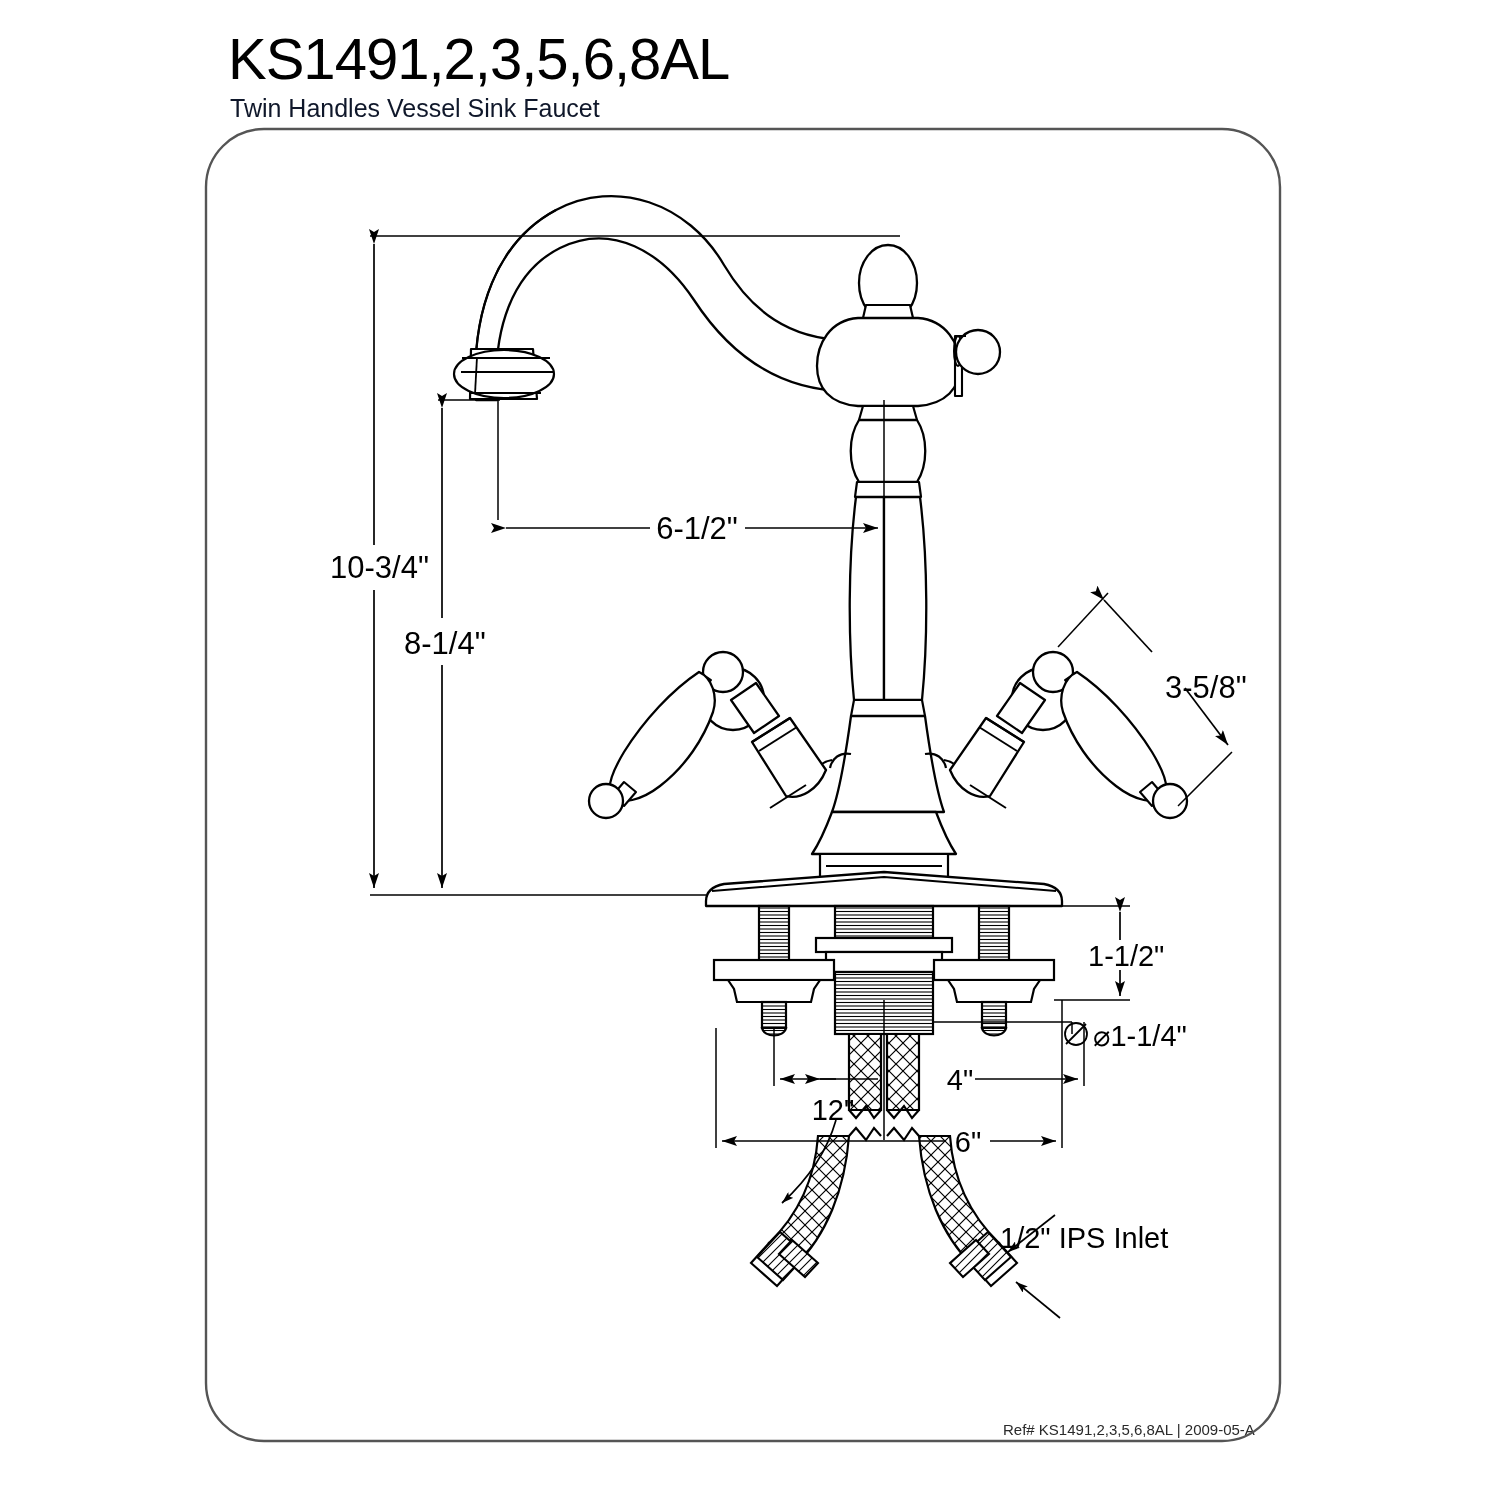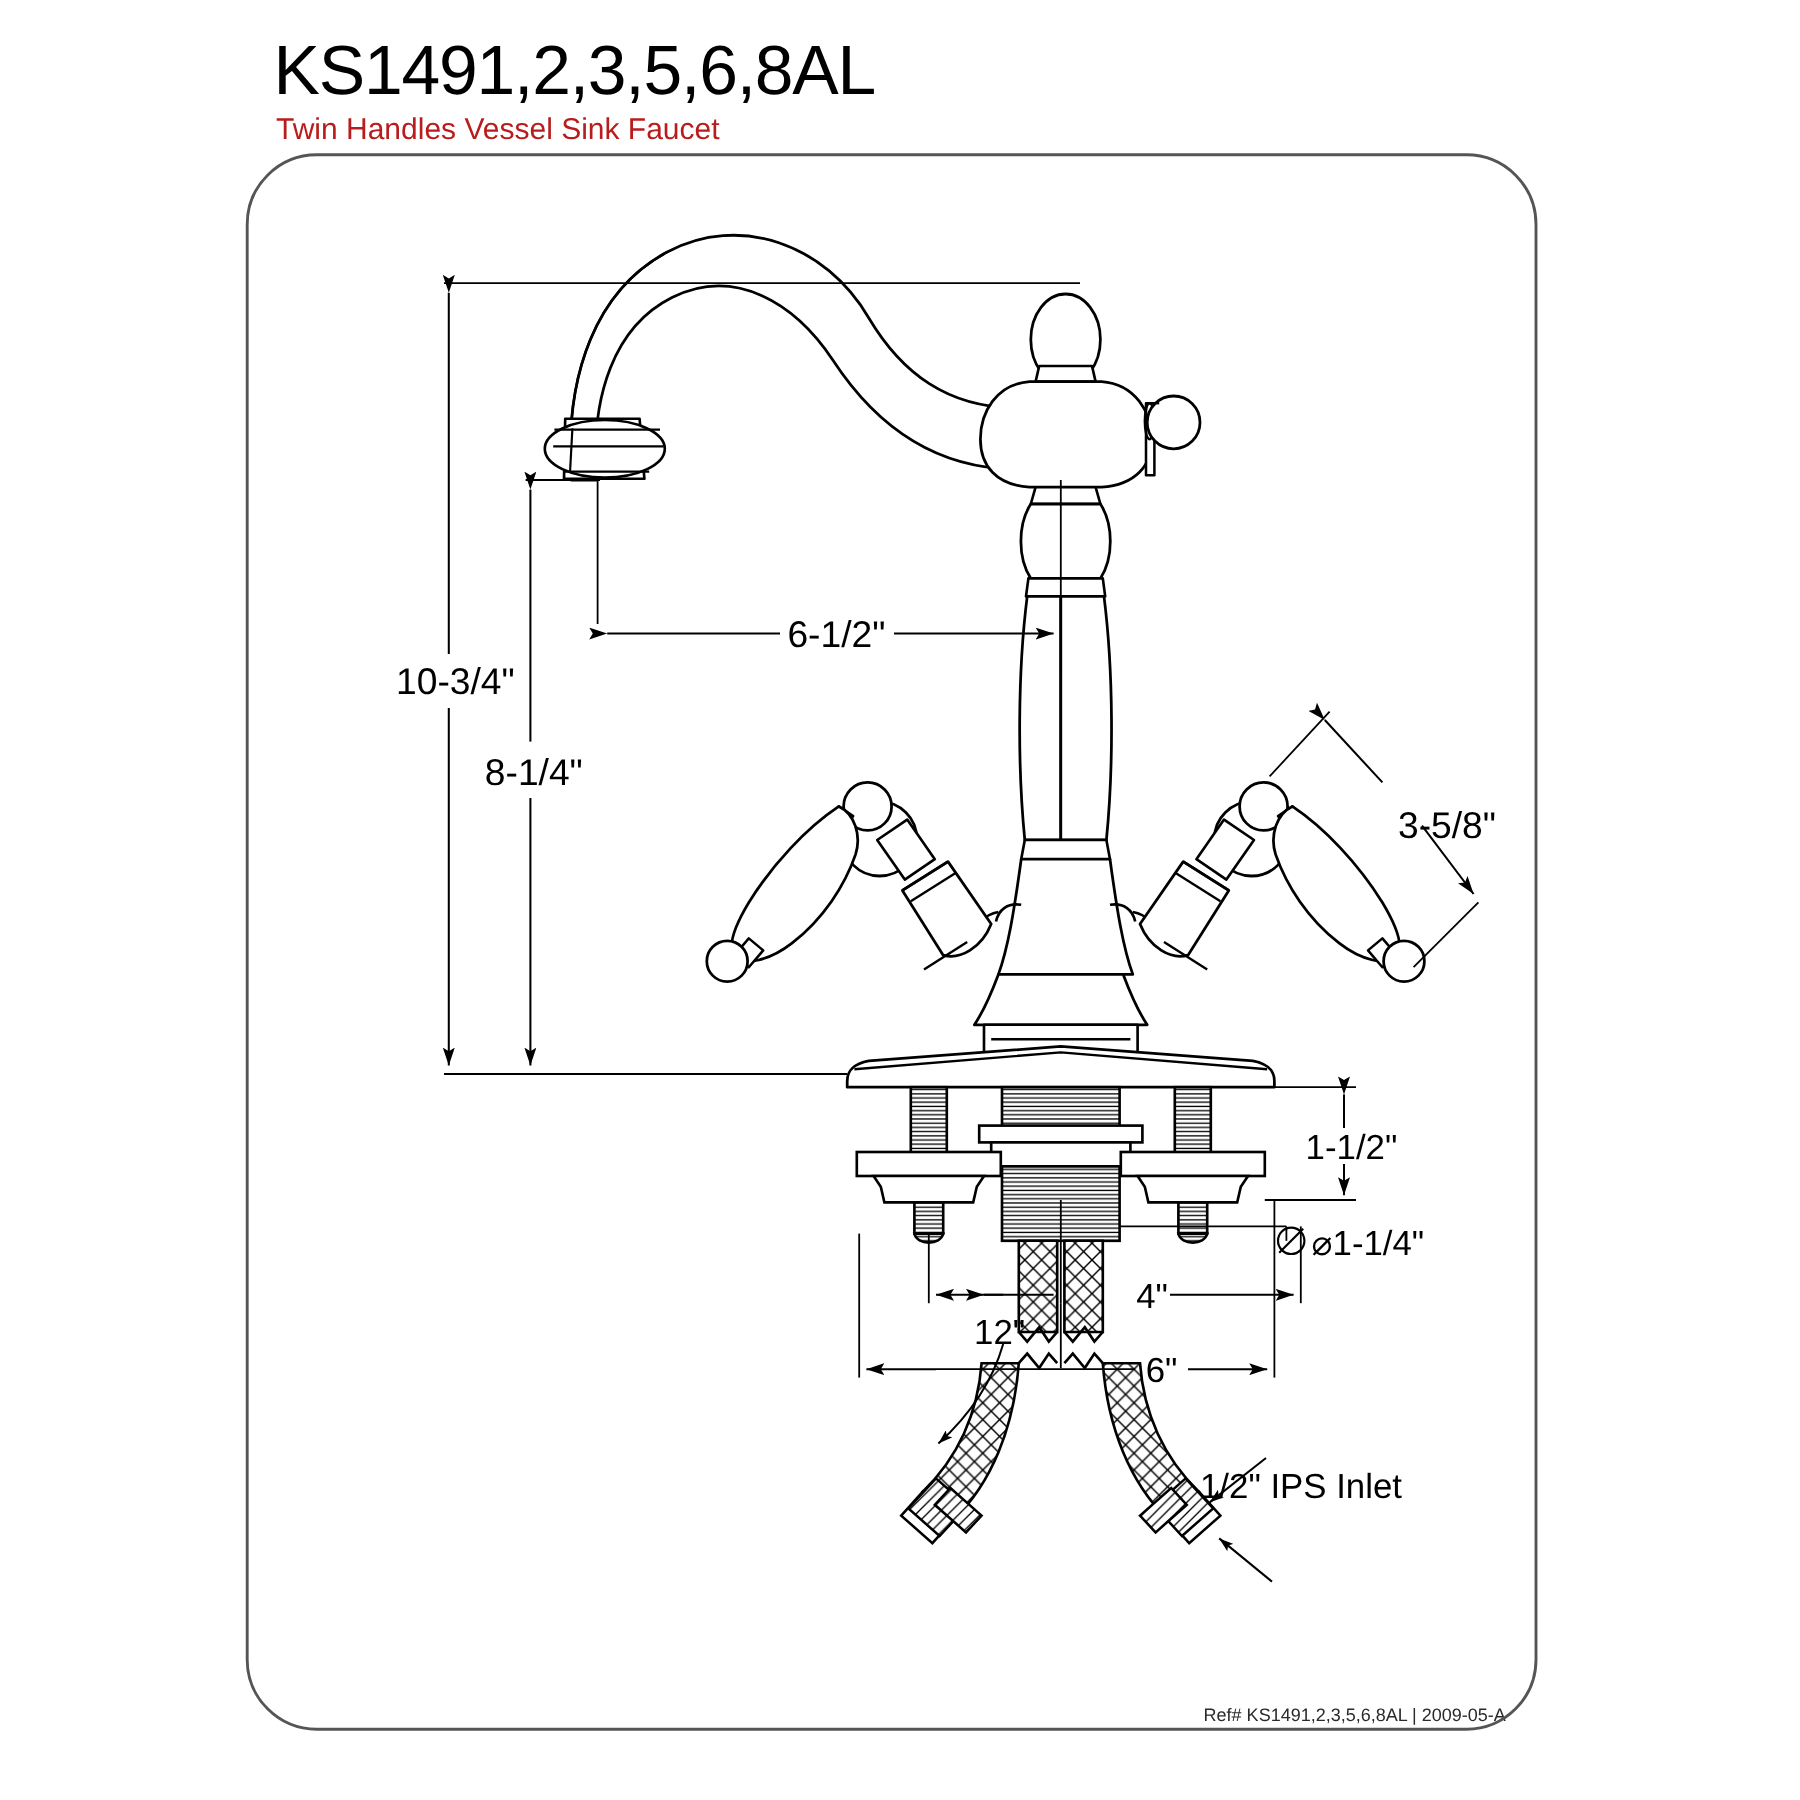--- a/index.html
+++ b/index.html
@@ -34,21 +34,21 @@
     color: #000;
   }
   .title-sub {
     position: absolute;
     left: 230px;
     top: 96px;
     font-size: 25px;
     font-weight: 400;
     line-height: 1;
     white-space: nowrap;
-    color: #b91c1c;
+    color: #0f172a;
   }
   .footer-ref {
     position: absolute;
     left: 1003px;
     top: 1421px;
     font-size: 15px;
     white-space: nowrap;
     color: #2a2a2a;
   }
   svg { display: block; }

